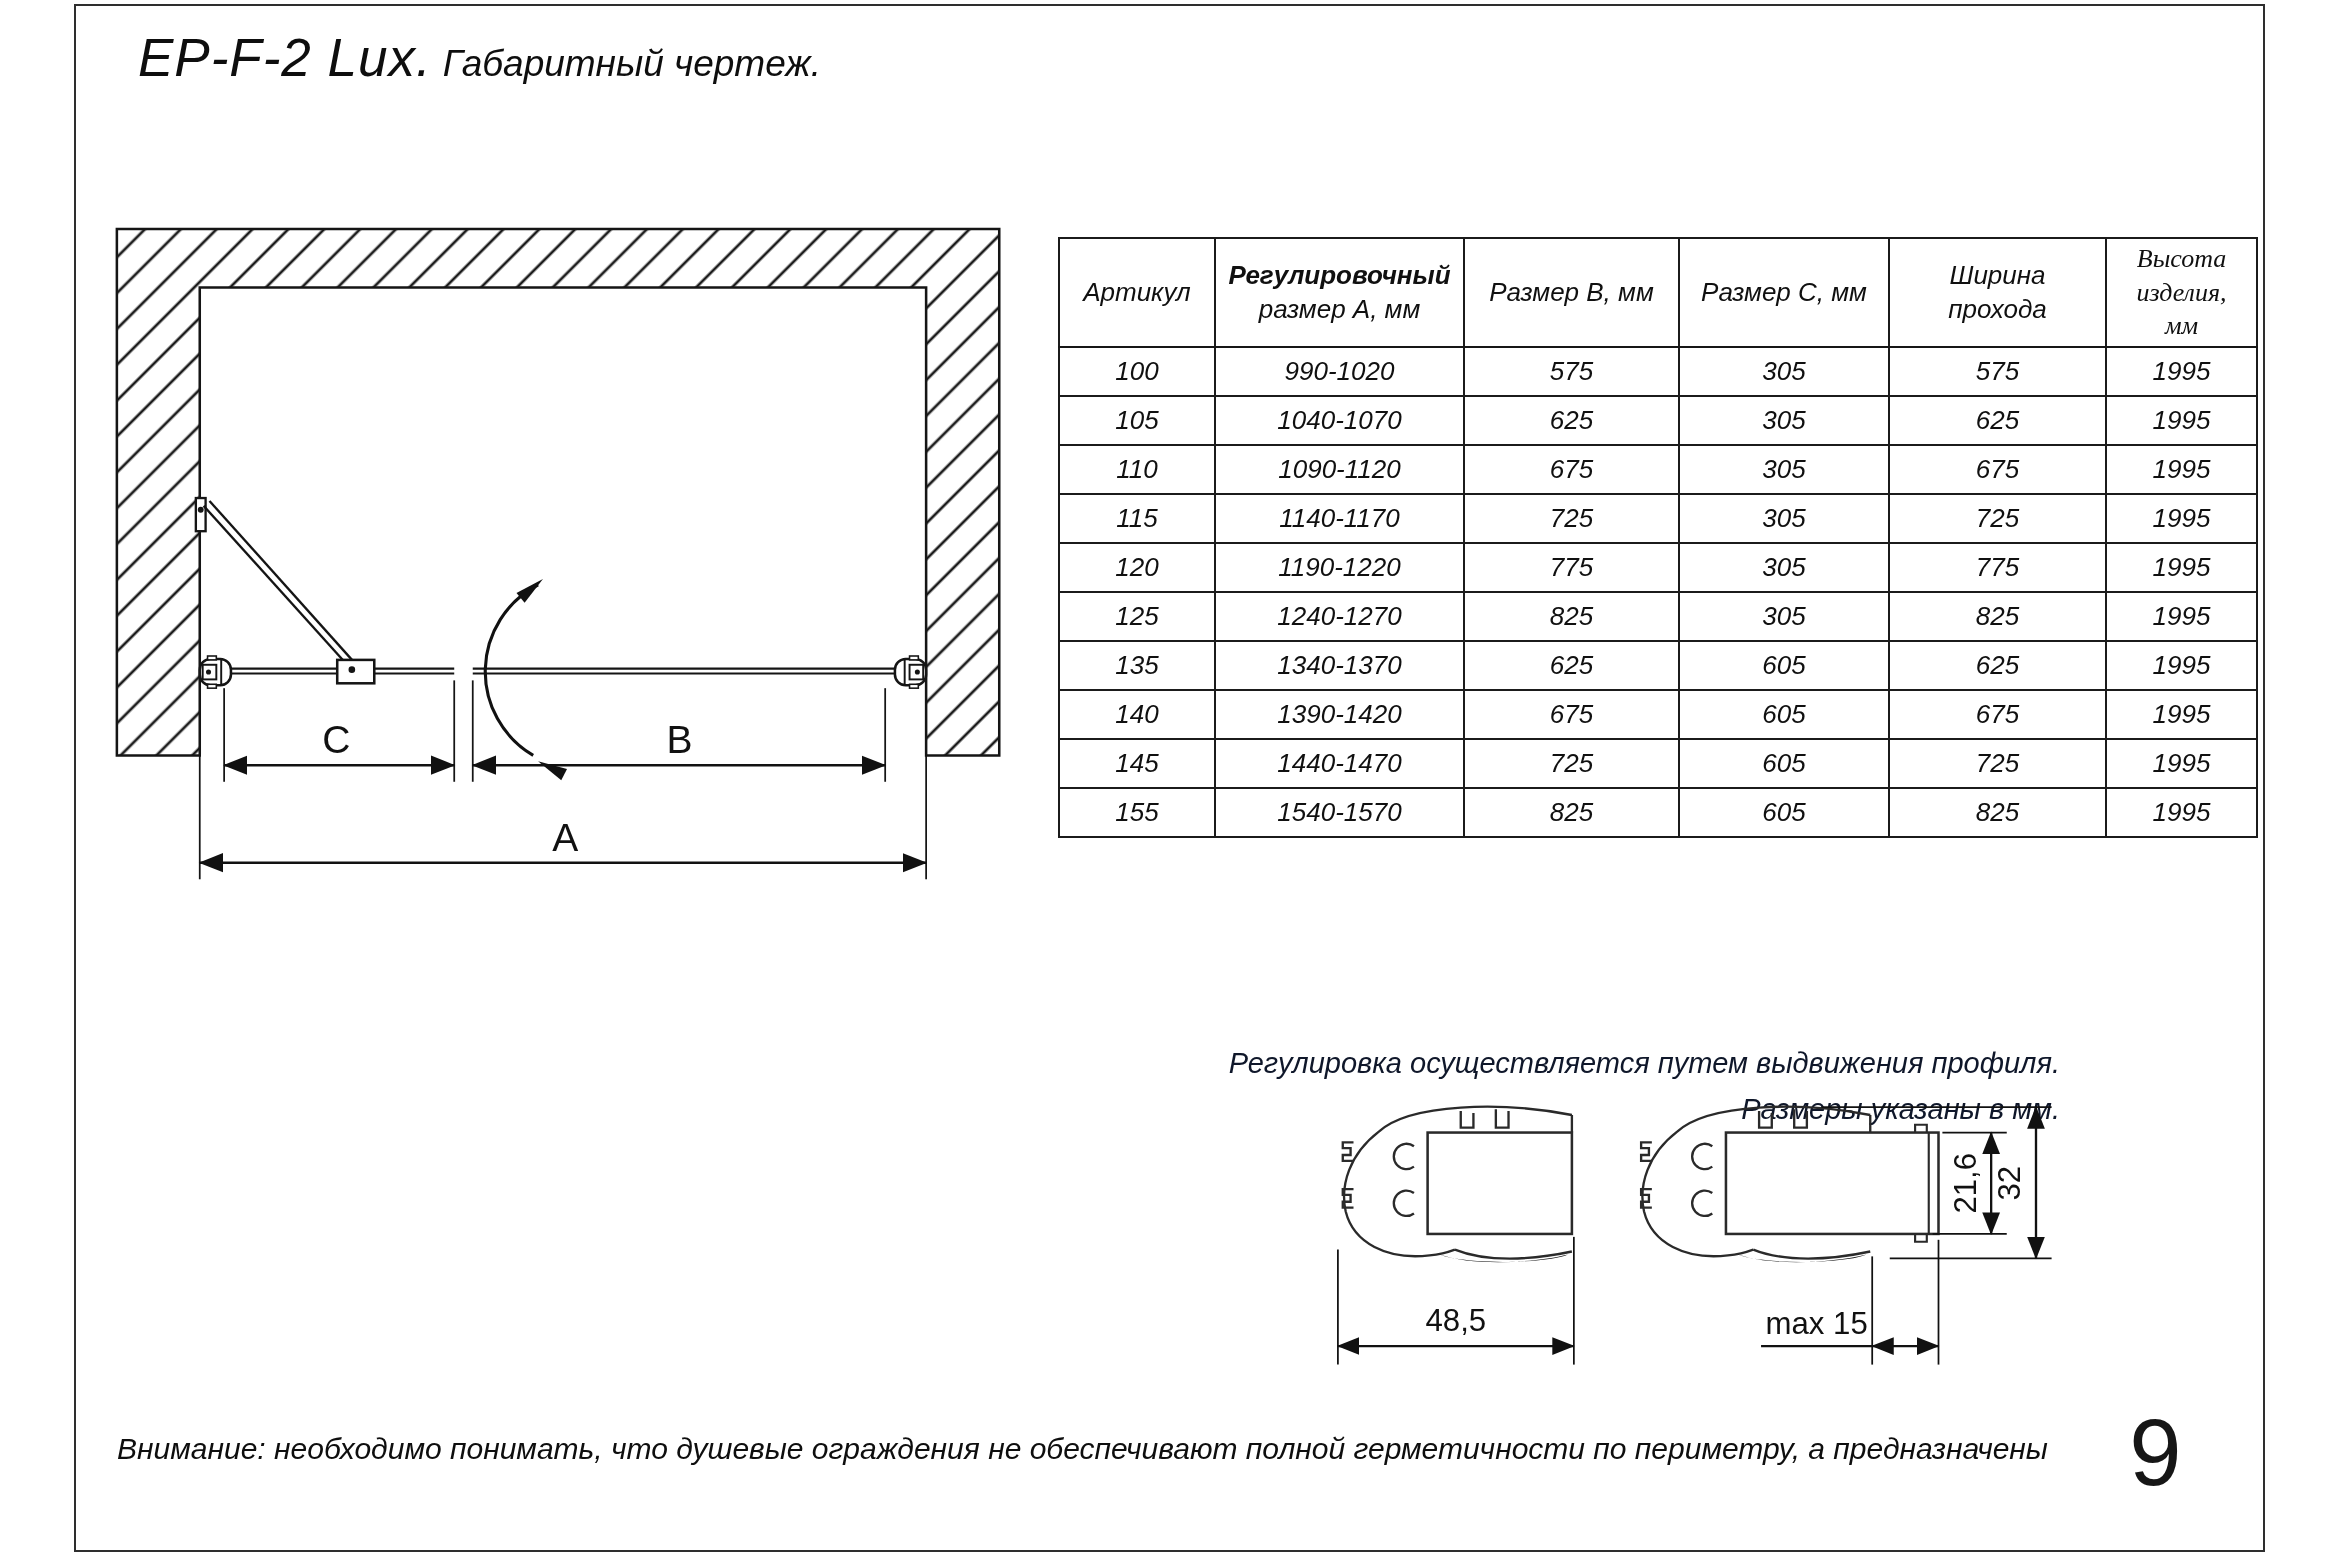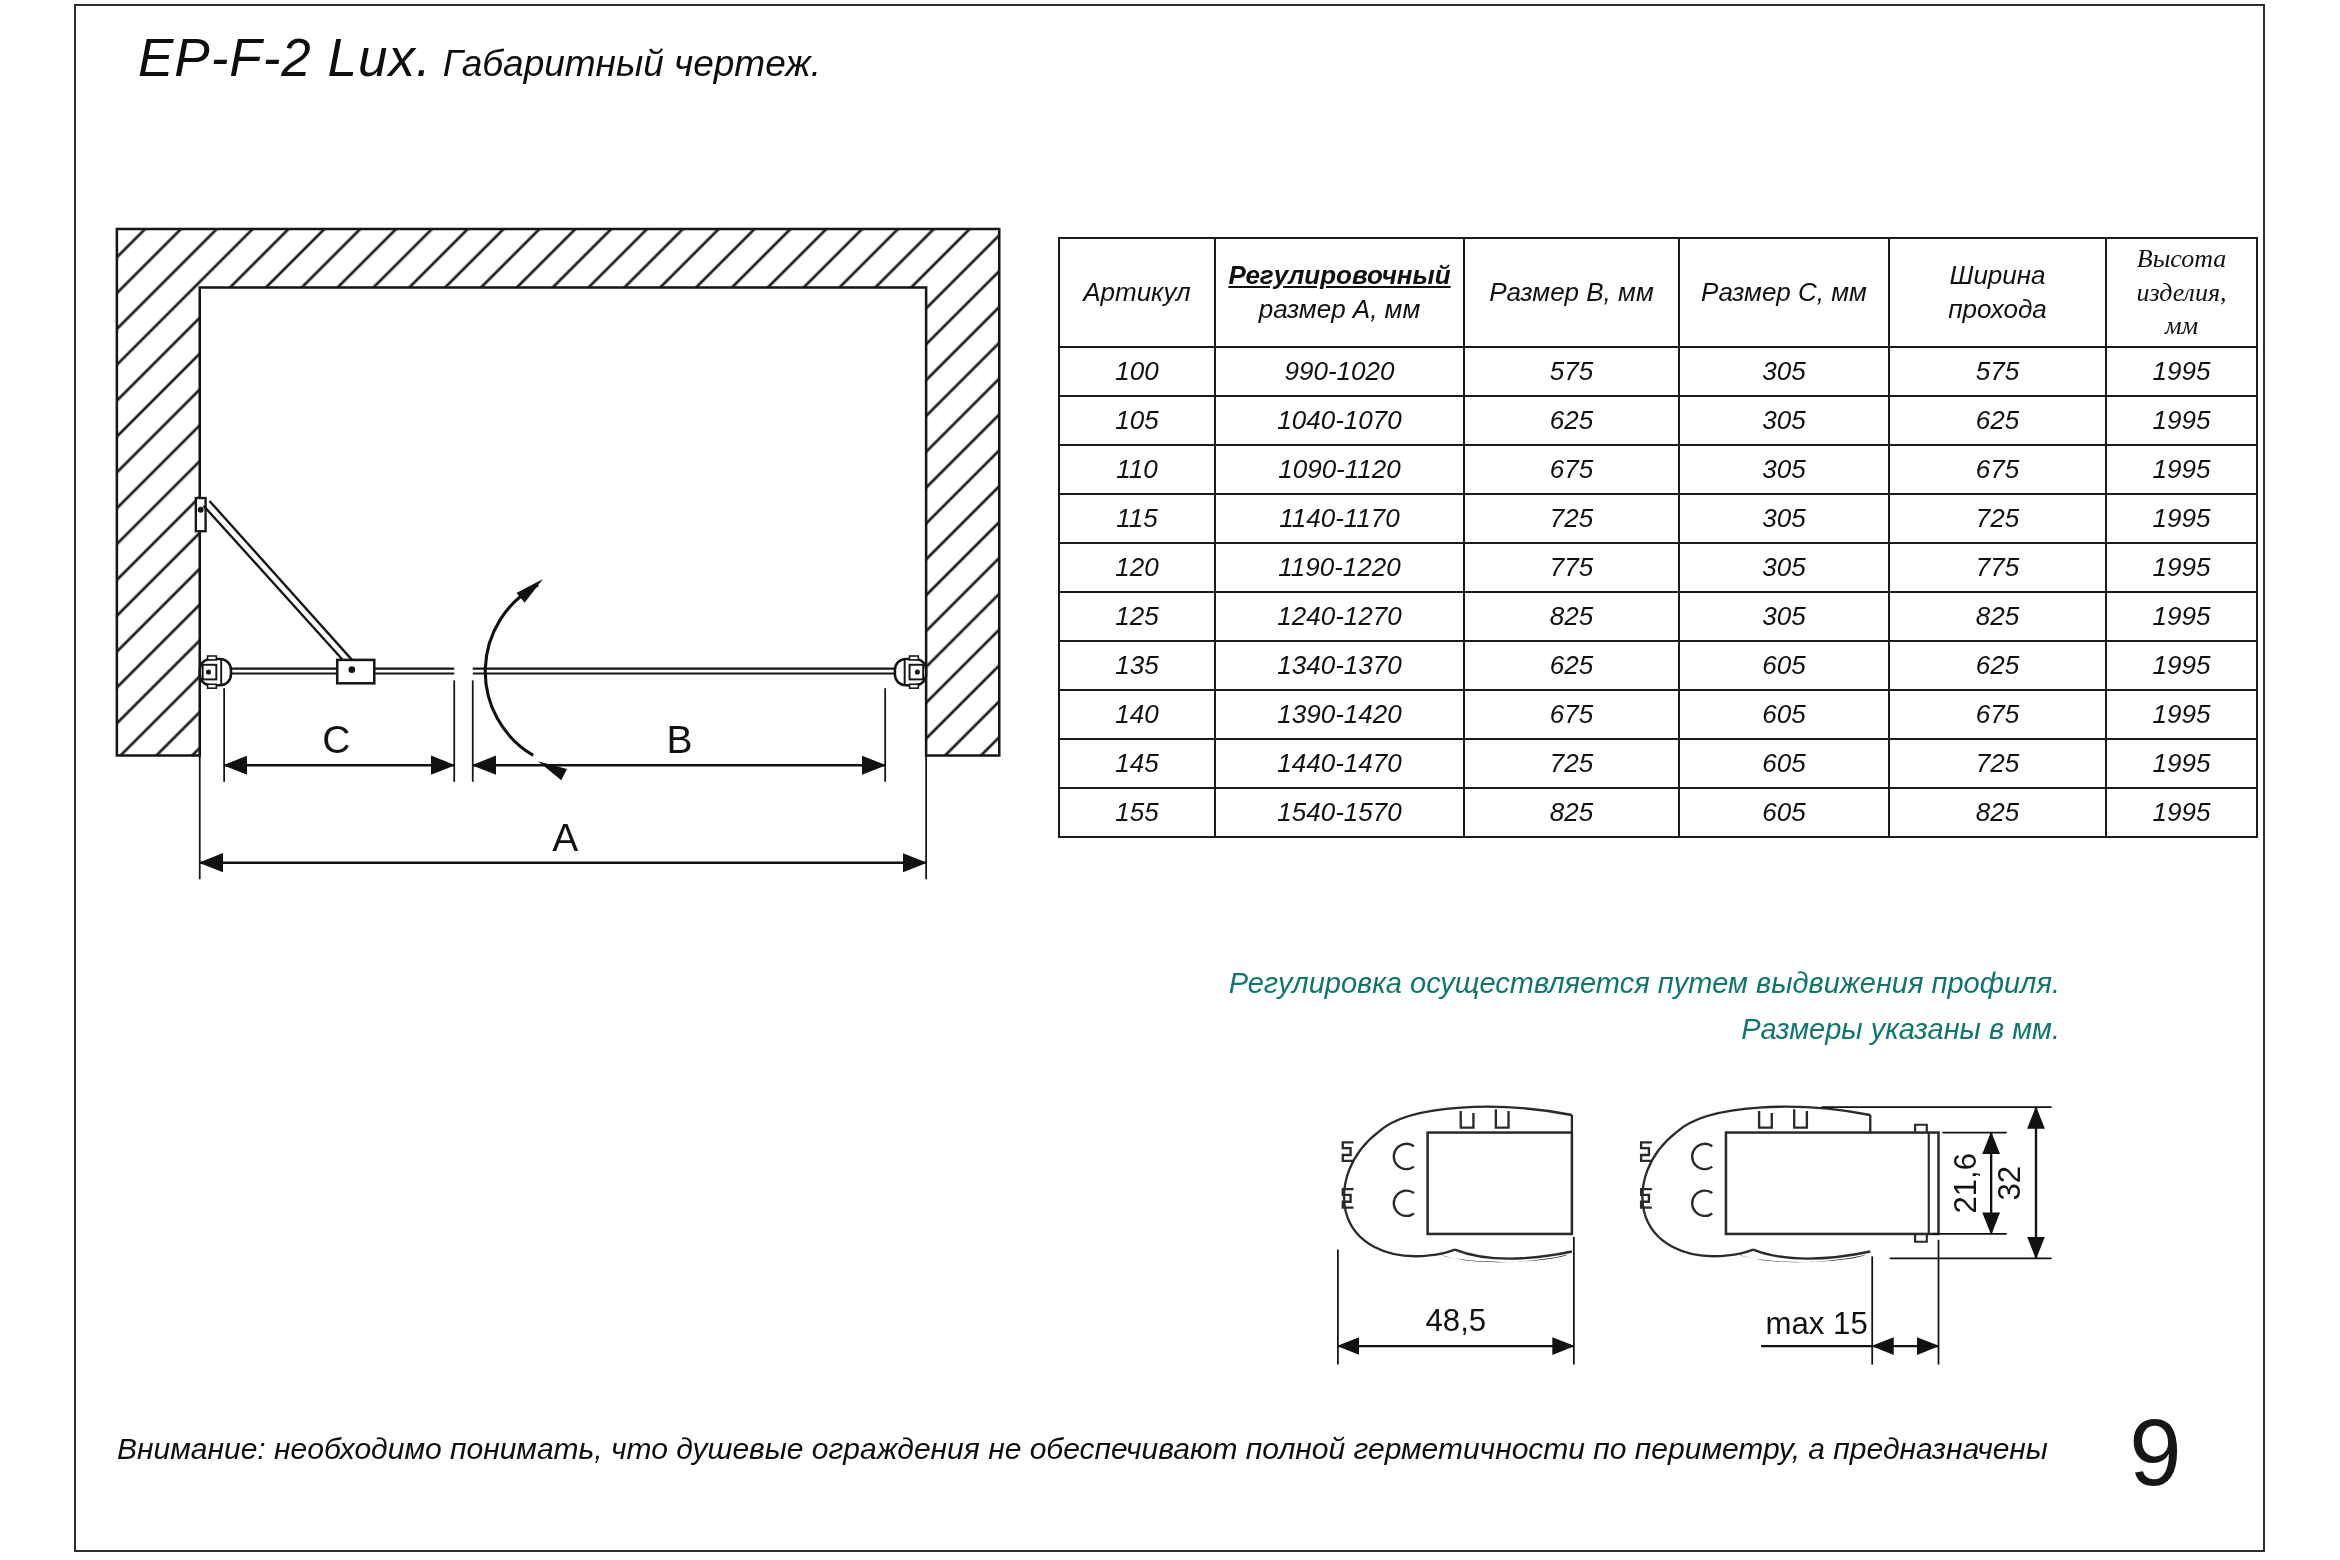--- a/index.html
+++ b/index.html
@@ -12,26 +12,26 @@
   .title .model{font-size:53px;letter-spacing:1px;}
   .title .sub{font-size:37px;margin-left:11px;}
   
   .dim-table{position:absolute;left:1058px;top:237px;}
   table{border-collapse:collapse;table-layout:fixed;width:1197px;font-style:italic;
         border:2.9px solid #161616;}
   th,td{border:2px solid #1b1b1b;text-align:center;vertical-align:middle;padding:0;
         font-weight:normal;color:#101010;}
   th{height:107px;font-size:26px;line-height:1.3;border-bottom:2.9px solid #161616;}
   td{height:47px;font-size:26px;}
-  .b{font-weight:bold;text-decoration:underline;}
+  .b{font-weight:bold;}
   .wrap-narrow{max-width:122px;margin:8px auto;}
   .wrap-narrow2{max-width:115px;margin:0 auto;font-family:Liberation Serif, serif;}
   
-  .notes{position:absolute;left:1073px;top:960px;width:987px;text-align:right;
-         font-style:italic;font-size:29px;line-height:1.6;color:#0f766e;white-space:nowrap;}
+  .notes{position:absolute;left:1073px;top:1040px;width:987px;text-align:right;
+         font-style:italic;font-size:29px;line-height:1.6;color:#0f172a;white-space:nowrap;}
   
   .warning{position:absolute;left:117px;top:1426px;font-style:italic;font-size:30px;
            line-height:1.55;color:#0e0e0e;}
   .warning div{white-space:nowrap;}
   .warning .u{text-decoration-thickness:2px;text-underline-offset:5.9px;margin-top:27px;}
   
   .pagenum{position:absolute;left:2087px;top:1399px;width:137px;text-align:center;
            font-size:94px;color:#161616;}
   svg{position:absolute;}
   svg text{font-family:"Liberation Sans",sans-serif;fill:#111;}

